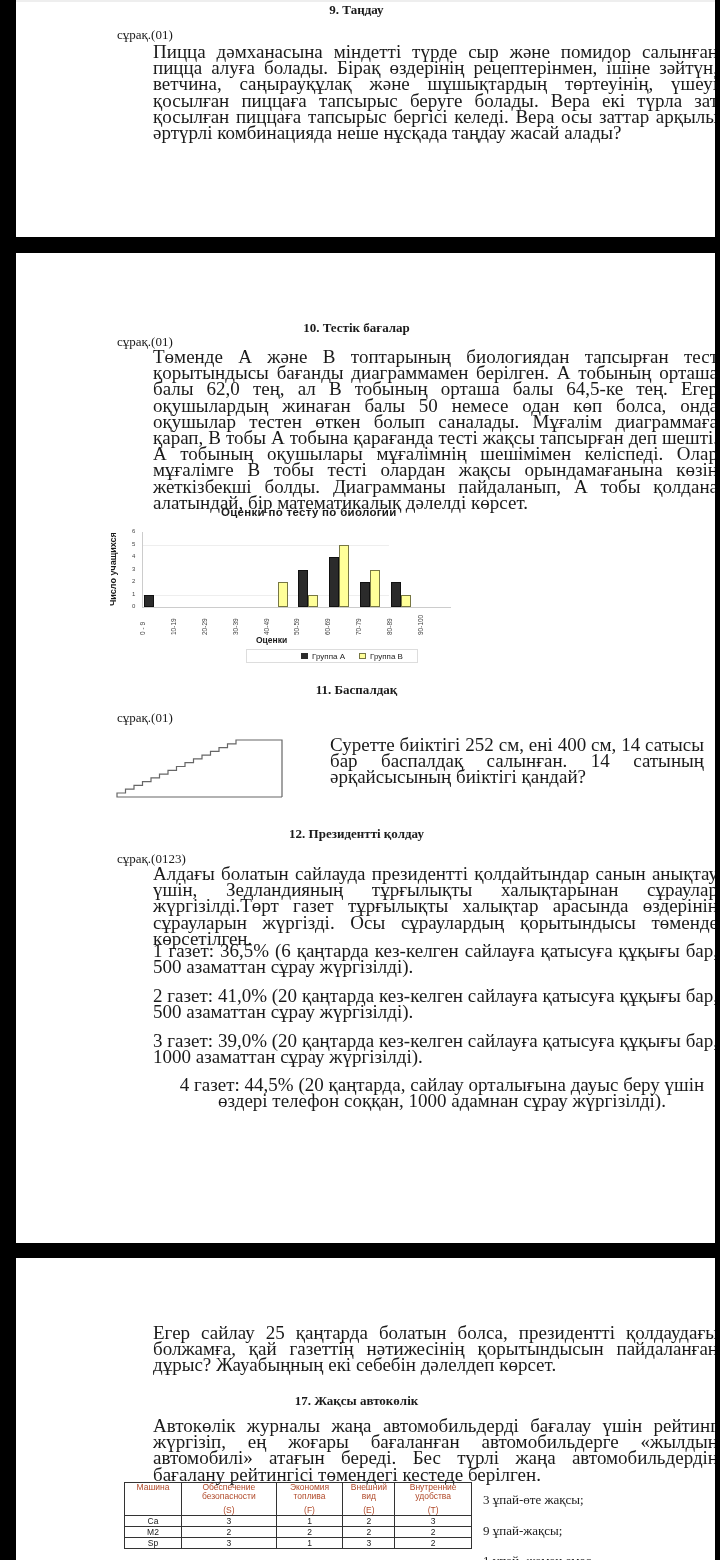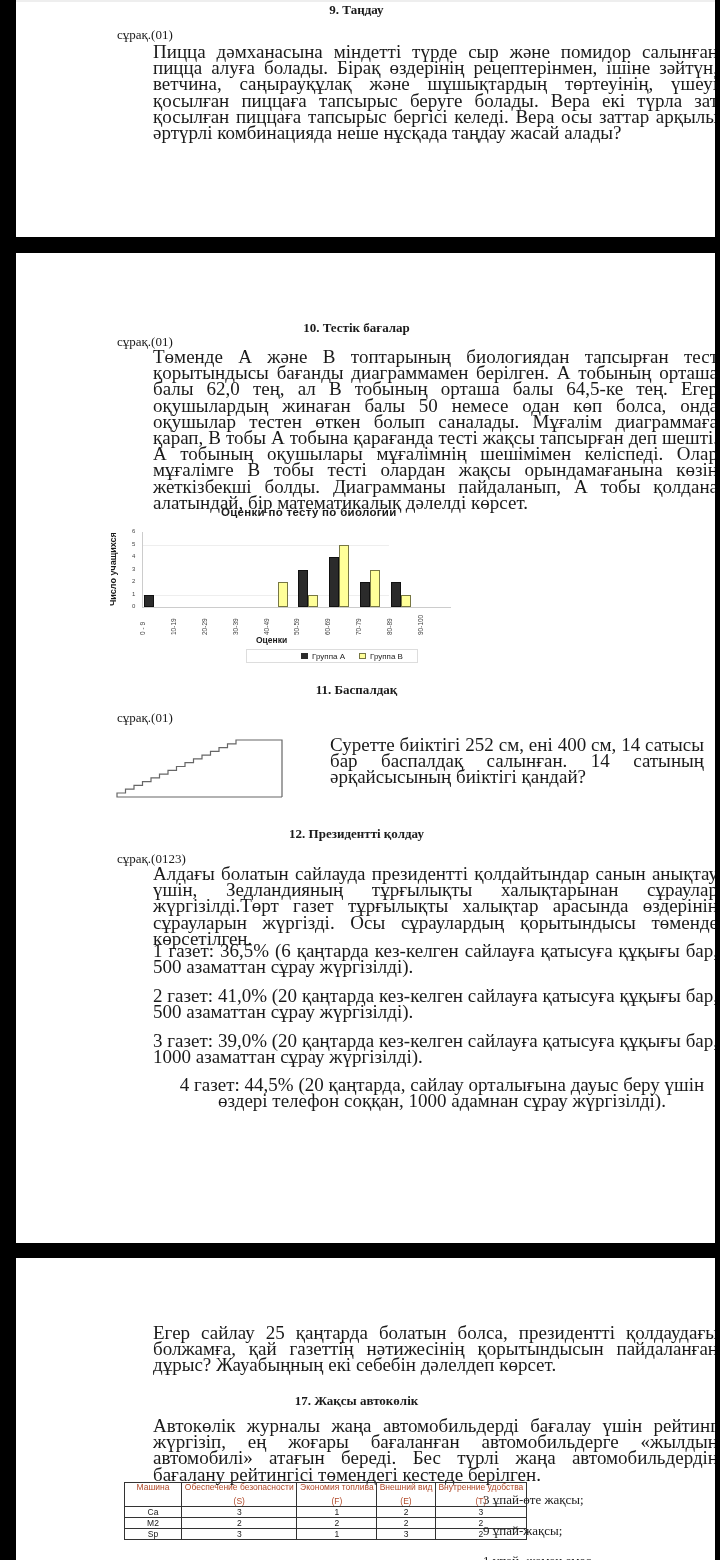--- a/index.html
+++ b/index.html
@@ -116,21 +116,21 @@
   <div class="abs txt last" style="top:735px;">2 газет: 41,0% (20 қаңтарда кез-келген сайлауға қатысуға құқығы бар, 500 азаматтан сұрау жүргізілді).</div>
   <div class="abs txt last" style="top:780px;">3 газет: 39,0% (20 қаңтарда кез-келген сайлауға қатысуға құқығы бар, 1000 азаматтан сұрау жүргізілді).</div>
   <div class="abs txt" style="top:824px; text-align:center; left:120px; width:540px;">4 газет: 44,5% (20 қаңтарда, сайлау орталығына дауыс беру үшін  өздері телефон соққан, 1000 адамнан сұрау жүргізілді).</div>
 </div>
 
 <div class="page" id="page3">
   <div class="abs txt last" style="top:67px;">Егер сайлау 25 қаңтарда болатын болса, президентті қолдаудағы болжамға, қай газеттің нәтижесінің қорытындысын пайдаланған дұрыс?  Жауабыңның екі себебін дәлелдеп көрсет.</div>
   <div class="abs title" style="top:135px;">17. Жақсы автокөлік</div>
   <div class="abs txt last" style="top:160px;">Автокөлік журналы жаңа автомобильдерді бағалау үшін рейтинг жүргізіп, ең жоғары бағаланған автомобильдерге «жылдың автомобилі» атағын береді.  Бес түрлі жаңа автомобильдердің  бағалану рейтингісі төмендегі кестеде берілген.</div>
 
-  <table class="cars abs" style="left:108px; top:224px; width:403px;">
+  <table class="cars abs" style="left:108px; top:224px; width:348px;">
     <thead>
       <tr>
         <th style="width:52px;">
             <div>Машина</div>
           </th>
         <th>
             <div>Обеспечение безопасности</div>
             <div style="margin-top:5px;">(S)</div>
           </th>
         <th>

